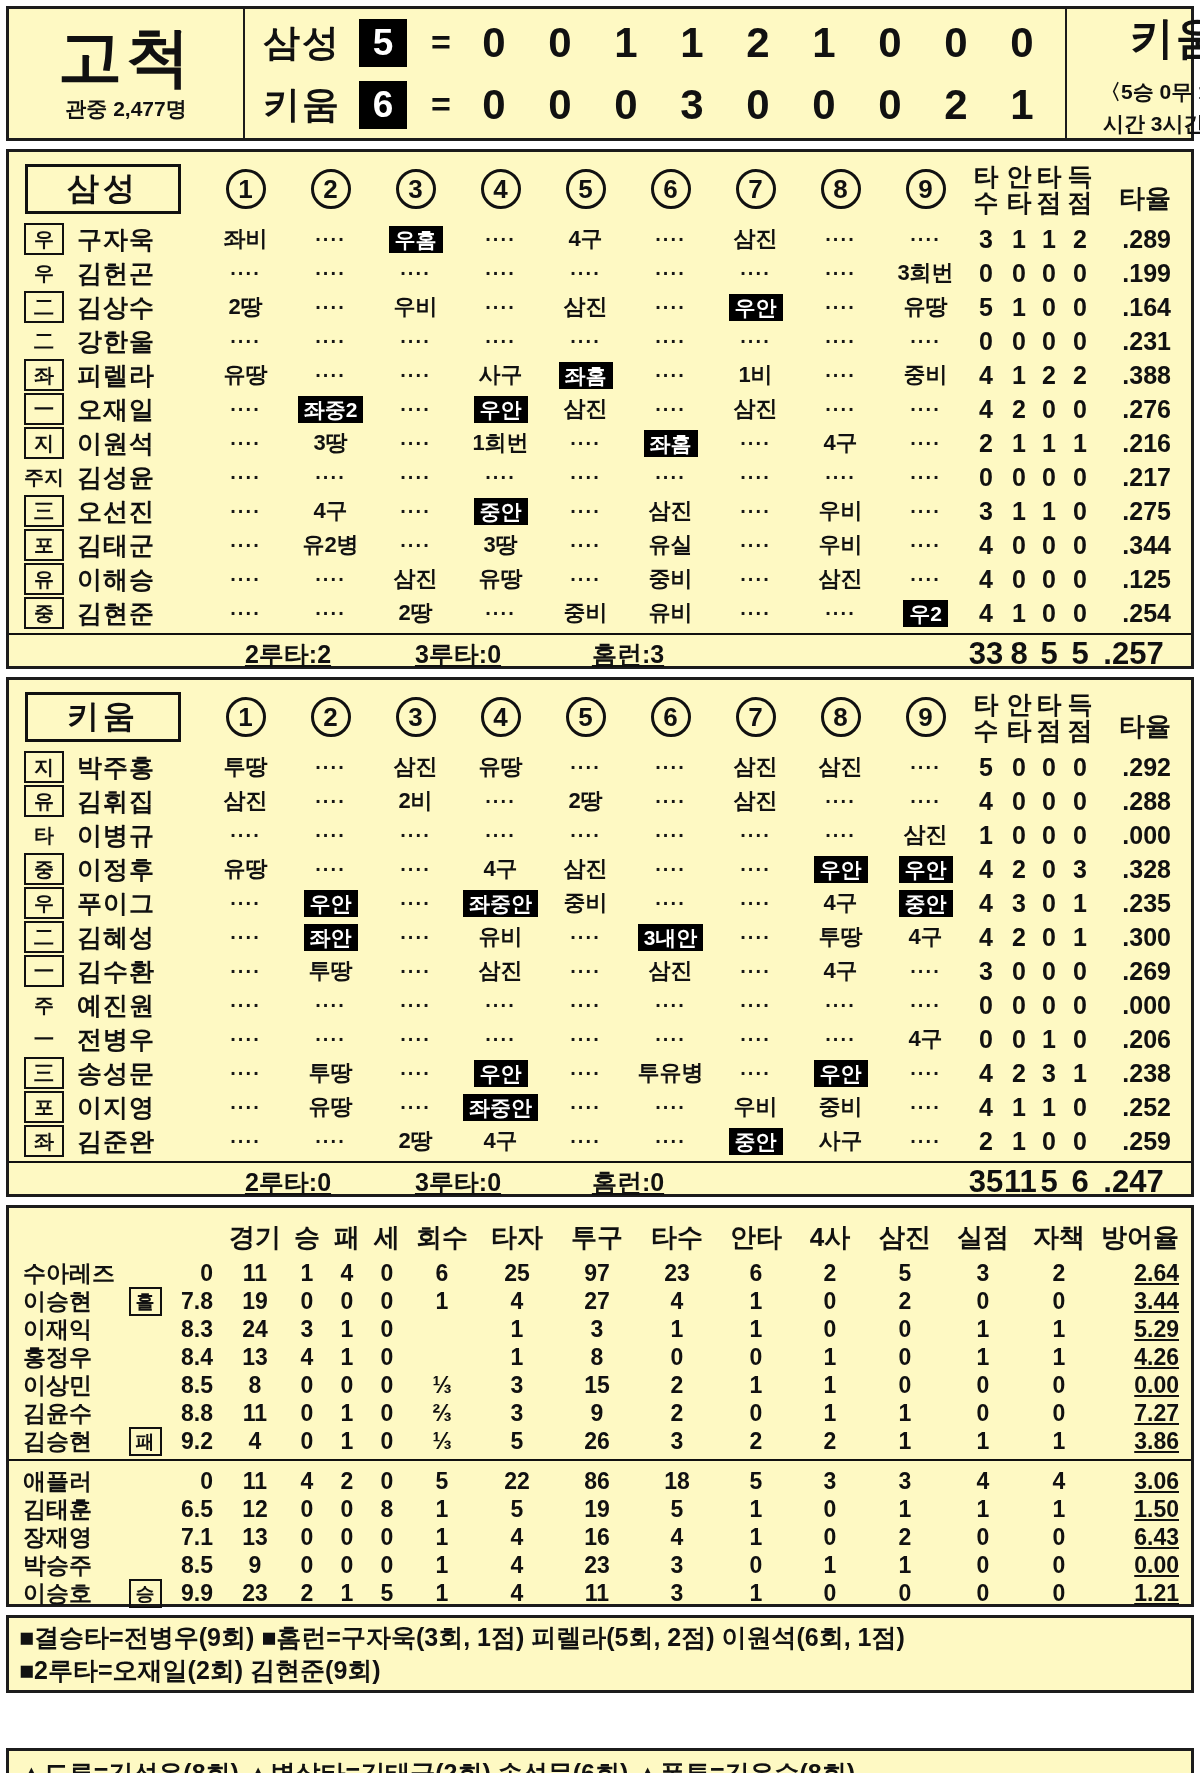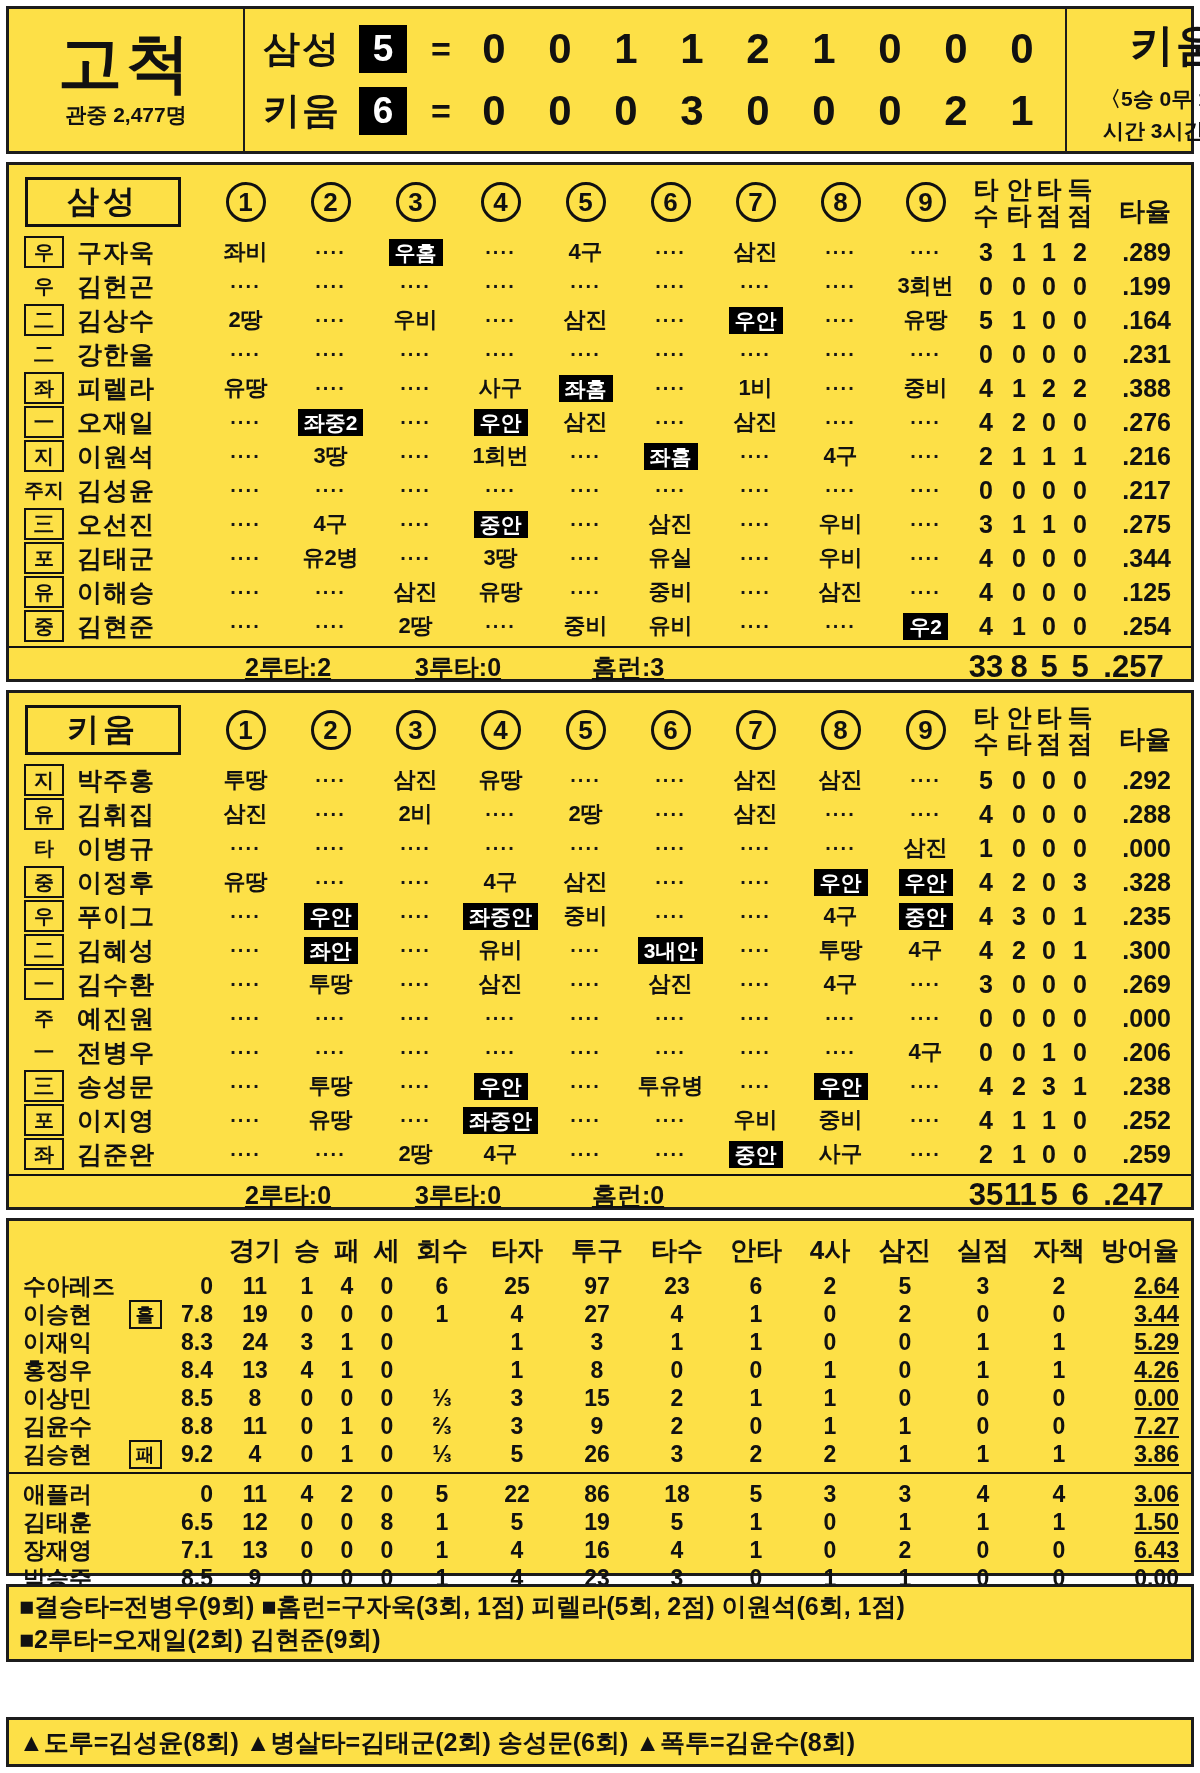--- a/index.html
+++ b/index.html
@@ -3,21 +3,21 @@
 <meta charset="utf-8">
 <style>
   * { box-sizing: border-box; }
   html,body { margin:0; padding:0; background:#f4f4f4; }
   body {
     width:1200px; height:1773px;
     font-family:"Liberation Sans","DejaVu Sans",sans-serif;
     font-weight:700; color:#111; background:#fff;
   }
   .page { width:1200px; height:1773px; padding:6px; display:flex; flex-direction:column; gap:8px; overflow:hidden; }
-  .box { border:3px solid #1c1c1c; background:#fde047; }
+  .box { border:3px solid #1c1c1c; background:#fef9c3; }
 
   
   .header-box { height:152px; display:grid; grid-template-columns:236px 1fr 218px; }
   .hd-left { border-right:2px solid #1c1c1c; display:flex; flex-direction:column; align-items:center; justify-content:center; }
   .stadium { font-size:64px; letter-spacing:4px; line-height:1; }
   .attendance { font-size:21px; margin-top:6px; }
   .hd-mid { border-right:2px solid #1c1c1c; display:flex; flex-direction:column; justify-content:center; gap:12px; padding:0 10px 0 18px; }
   .score-row { display:flex; align-items:center; height:50px; }
   .sr-team { font-size:37px; width:96px; letter-spacing:2px; }
   .sr-score { width:48px; height:48px; background:#000; color:#fff; font-size:37px; display:flex; align-items:center; justify-content:center; }
@@ -50,21 +50,21 @@
   .summary { height:40px; border-top:2.5px solid #111; margin:3px -6px 0 -10px; padding:0 6px 0 10px; }
   .sum-item { text-align:center; font-size:25px;text-decoration:underline; }
   .sum-doubles { grid-column:3/5; }
   .sum-triples { grid-column:5/7; }
   .sum-homers  { grid-column:7/9; }
   .sum-st { font-size:31px; text-align:center; }
   .c12{grid-column:12}.c13{grid-column:13}.c14{grid-column:14}.c15{grid-column:15}
   .c16{grid-column:16; text-align:center; padding-right:4px;}
 
   
-  .pitch-box { height:358px; padding:8px 8px 0 10px; }
+  .pitch-box { height:402px; padding:8px 8px 0 10px; }
   .p-row { display:grid; grid-template-columns:104px 44px 56px 64px 40px 40px 40px 70px 80px 80px 80px 78px 70px 80px 76px 76px 86px; align-items:center; height:28px; }
   .p-header { height:42px; font-size:26px; }
   .p-head-cell { text-align:center; }
   .p-head-cell.last { text-align:right; padding-right:4px; }
   .p-name { font-size:23px; padding-left:4px; white-space:nowrap; }
   .p-badge { justify-self:center; font-size:19px; line-height:1; padding:3px 5px; }
   .p-badge.boxed { border:2.5px solid #111; }
   .p-entry { text-align:right; font-size:23px; padding-right:10px; }
   .p-val { text-align:center; font-size:23px; }
   .p-val.last { text-align:right; padding-right:4px;text-decoration:underline; }

